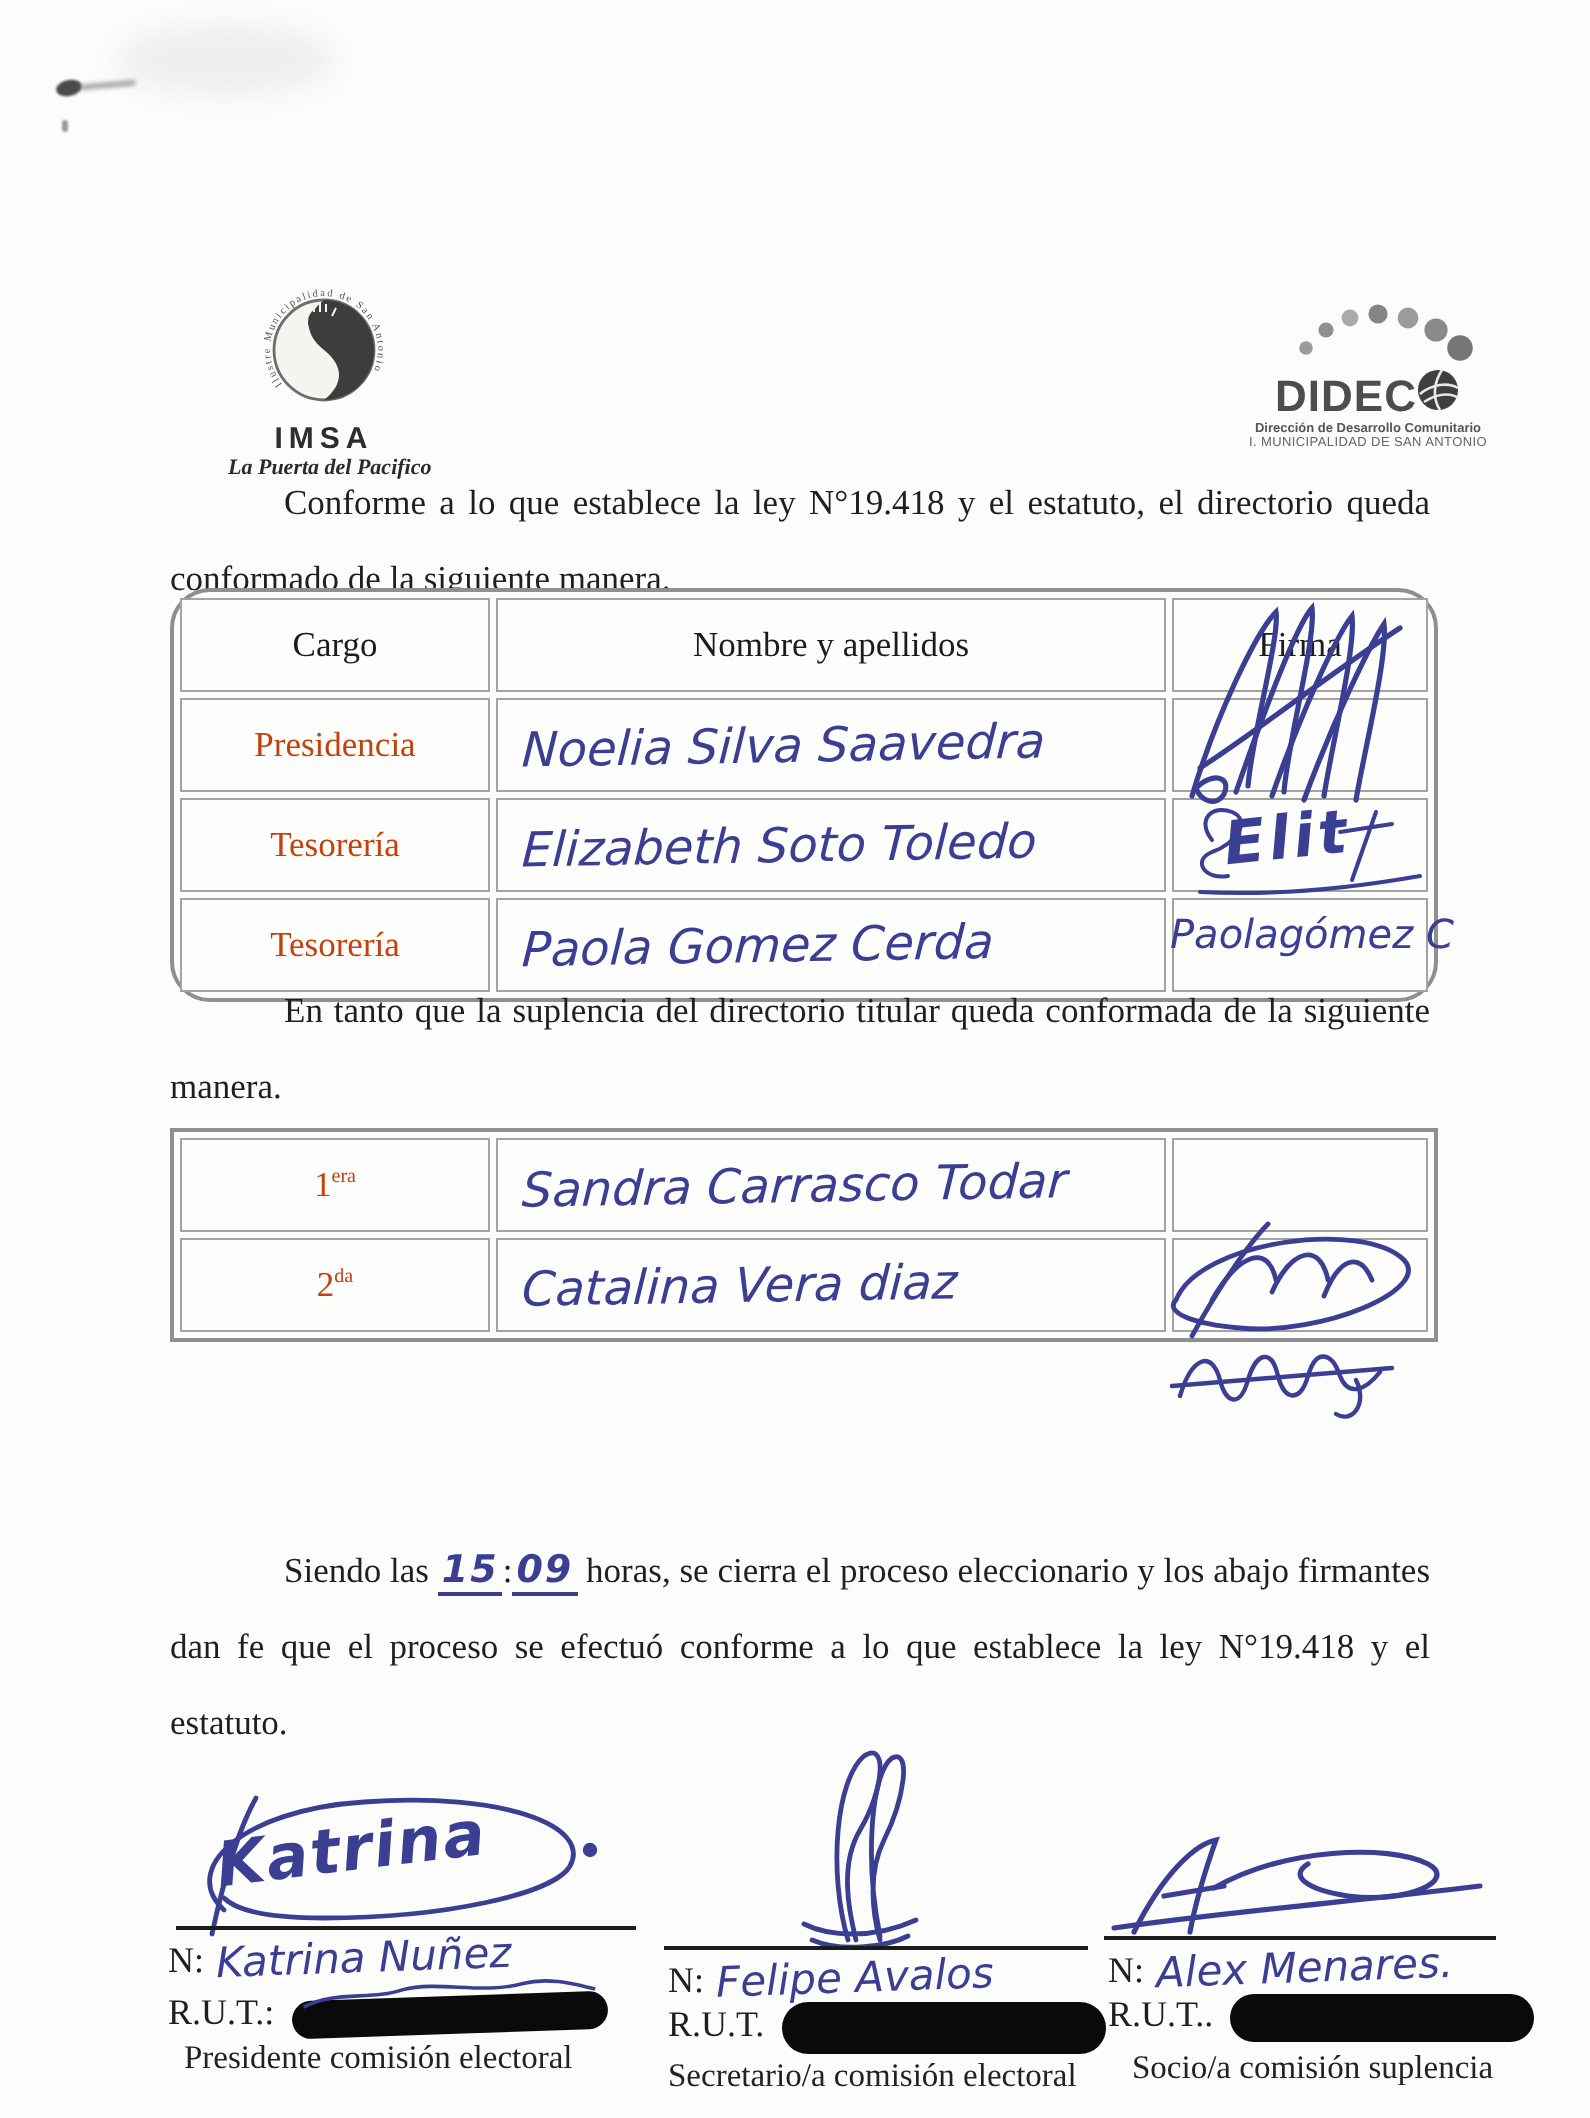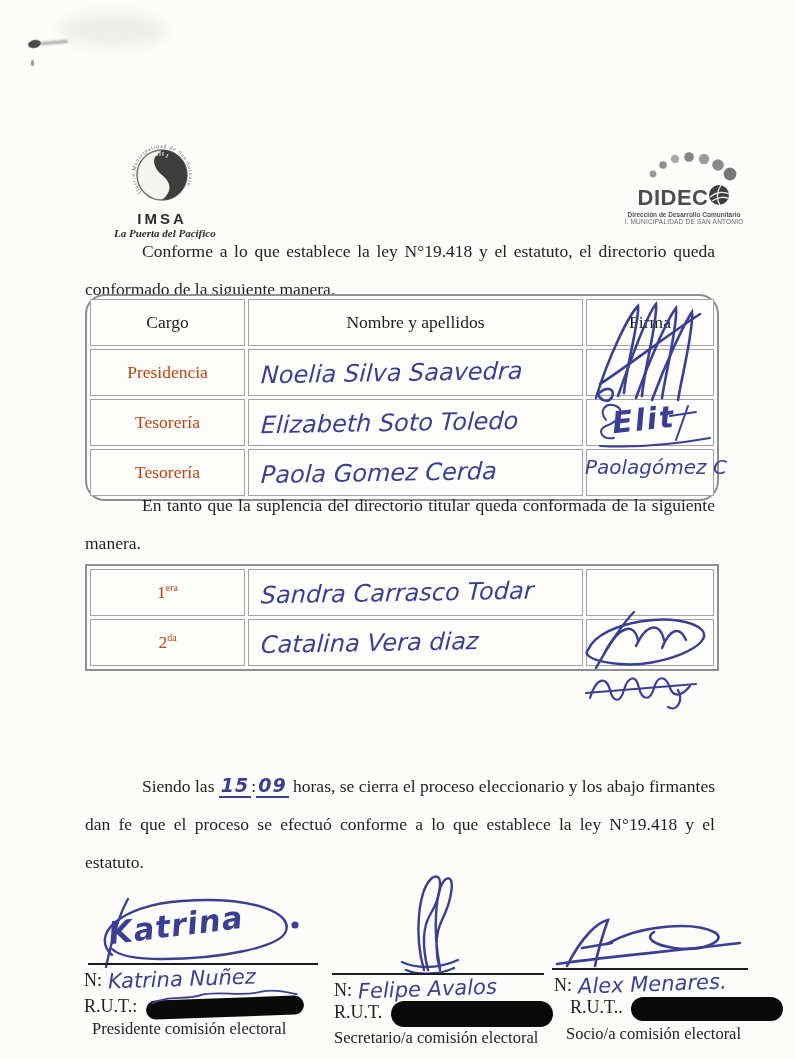--- a/index.html
+++ b/index.html
@@ -255,18 +255,18 @@
       <path d="M15,52 C30,22 46,8 56,6 C51,20 46,36 43,52"></path>
       <path d="M30,34 L60,29"></path>
       <path d="M55,30 C90,10 142,8 162,18 C177,26 152,38 122,34 C102,31 92,24 102,18"></path>
       <path d="M5,50 C60,42 132,36 188,29"></path>
     </g>
   </svg>
   <div class="sigline" style="left:0;top:50px;width:196px;"></div>
   <div class="nrow" style="left:2px;top:54px;">
     <span>N:</span><span class="hand">Alex Menares.</span>
   </div>
-  <div class="rutrow" style="left:18px;top:79px;">
+  <div class="rutrow" style="left:2px;top:79px;">
     <span>R.U.T..</span>
     <span class="redact" style="width:152px;height:24px;border-radius:12px;"></span>
   </div>
-  <div class="rolerow" style="left:14px;top:106px;">Socio/a comisión electoral</div>
+  <div class="rolerow" style="left:14px;top:106px;">Socio/a comisión suplencia</div>
 </div>
 
 </body></html>

